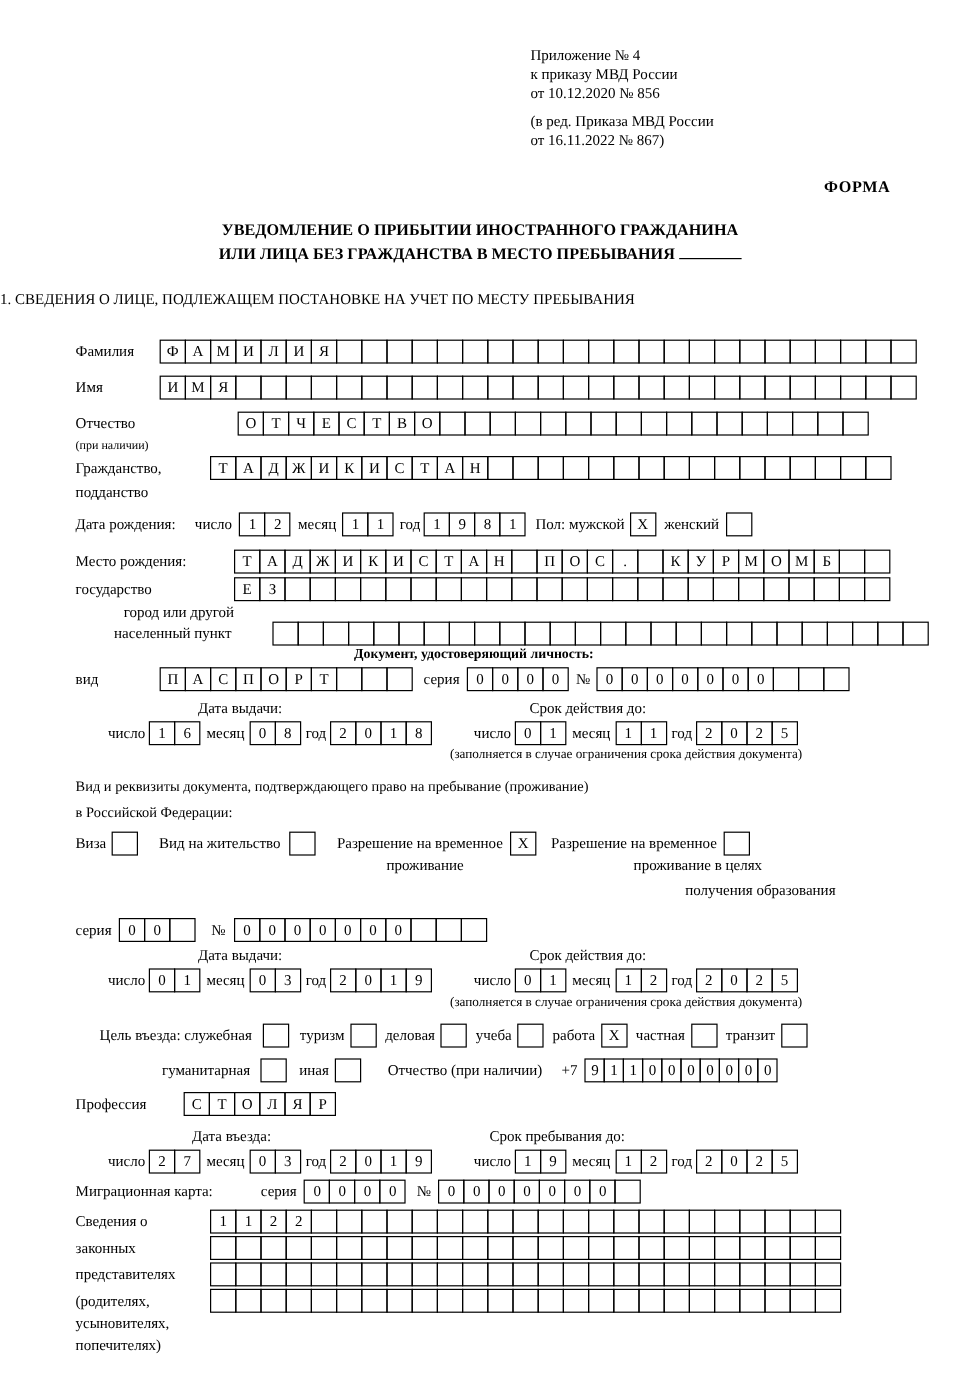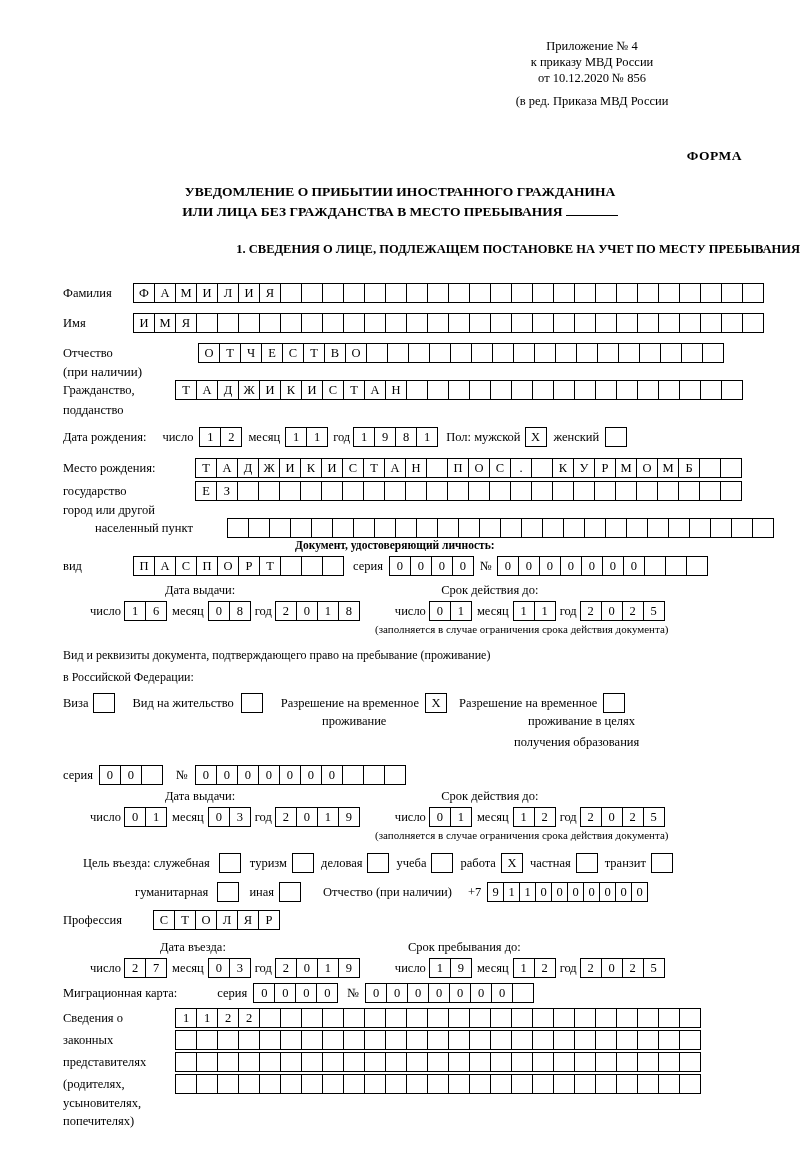--- a/index.html
+++ b/index.html
@@ -11,41 +11,41 @@
     color:#000;
     -webkit-font-smoothing:none;
   }
   .page{position:relative;width:800px;height:1163px;box-sizing:border-box;padding:0;}
 
   
   .hdr{
     position:absolute;top:38px;right:58px;width:300px;
     text-align:left;font-size:12.5px;line-height:16px;
   }
-  .hdr .l{display:block;white-space:nowrap;text-align:center;}
+  .hdr .l{display:block;white-space:nowrap;}
   .hdr .gap{height:7px;}
   .forma{
     position:absolute;top:148px;right:58px;
     font-weight:bold;font-size:13.5px;letter-spacing:.5px;
   }
 
   .title{
     position:absolute;top:182px;left:0;width:800px;text-align:center;
     font-weight:bold;font-size:13.5px;line-height:20px;
   }
   .title .u{display:inline-block;border-bottom:1px solid #000;width:52px;height:13px;}
   .sect1{
-    position:absolute;top:242px;left:0;width:800px;text-align:right;
-    font-weight:bold;font-size:12.5px;
+    position:absolute;top:242px;left:0;width:800px;text-align:left;
+    font-weight:normal;font-size:12.5px;
   }
 
   
   .row{position:absolute;display:flex;align-items:center;white-space:nowrap;}
   .lbl{font-size:12.5px;line-height:14px;}
-  .lbl.sm{font-size:13px;}
+  .lbl.sm{font-size:10px;}
   .bold{font-weight:bold;}
 
   
   .cells{display:flex;}
   .c{
     width:22px;height:20px;
     border:1px solid #000;
     margin-right:-1px;
     box-sizing:border-box;
     font-size:12.5px;
@@ -63,20 +63,21 @@
 <body>
 
 <div class="page">
 
   <div class="hdr">
     <span class="l">Приложение № 4</span>
     <span class="l">к приказу МВД России</span>
     <span class="l">от 10.12.2020 № 856</span>
     <div class="gap"></div>
     <span class="l">(в ред. Приказа МВД России</span>
+    <span class="l">от 16.11.2022 № 867)</span>
   </div>
   <div class="forma">ФОРМА</div>
 
   <div class="title">
     <span>УВЕДОМЛЕНИЕ О ПРИБЫТИИ ИНОСТРАННОГО ГРАЖДАНИНА</span><br>
     <span>ИЛИ ЛИЦА БЕЗ ГРАЖДАНСТВА В МЕСТО ПРЕБЫВАНИЯ</span>
     <span class="u"></span>
   </div>
 
   <div class="sect1">1. СВЕДЕНИЯ О ЛИЦЕ, ПОДЛЕЖАЩЕМ ПОСТАНОВКЕ НА УЧЕТ ПО МЕСТУ ПРЕБЫВАНИЯ</div>
@@ -304,21 +305,21 @@
         <span class="c"></span>
         <span class="c"></span>
         <span class="c"></span>
         <span class="c"></span>
         <span class="c"></span>
         <span class="c"></span>
         <span class="c"></span>
       </span>
   </div>
   <div class="row" style="top:503px;left:63px;">
-    <span class="lbl" style="width:132px;display:inline-block;">город или другой</span>
+    <span class="lbl" style="width:132px;display:inline-block;text-align:right;">город или другой</span>
   </div>
   <div class="row" style="top:518px;left:63px;">
     <span class="lbl" style="width:132px;display:inline-block;margin-left:32px;">населенный пункт</span>
     <span class="cells" id="birthplace-3">
         <span class="c"></span>
         <span class="c"></span>
         <span class="c"></span>
         <span class="c"></span>
         <span class="c"></span>
         <span class="c"></span>
@@ -447,21 +448,21 @@
     <span class="boxw" style="margin-left:6px;">X</span>
     <span class="lbl" style="margin-left:12px;">Разрешение на временное</span>
     <span class="boxw" style="margin-left:6px;"></span>
   </div>
   <div class="row" style="top:714px;left:322px;">
     <span class="lbl">проживание</span>
   </div>
   <div class="row" style="top:714px;left:528px;">
     <span class="lbl">проживание в целях</span>
   </div>
-  <div class="row" style="top:735px;left:514px;">
+  <div class="row" style="top:735px;left:571px;">
     <span class="lbl">получения образования</span>
   </div>
 
   <div class="row" style="top:765px;left:63px;">
     <span class="lbl">серия</span>
     <span class="cells" id="permit-series" style="margin-left:6px;">
         <span class="c">0</span>
         <span class="c">0</span>
         <span class="c"></span>
       </span>

